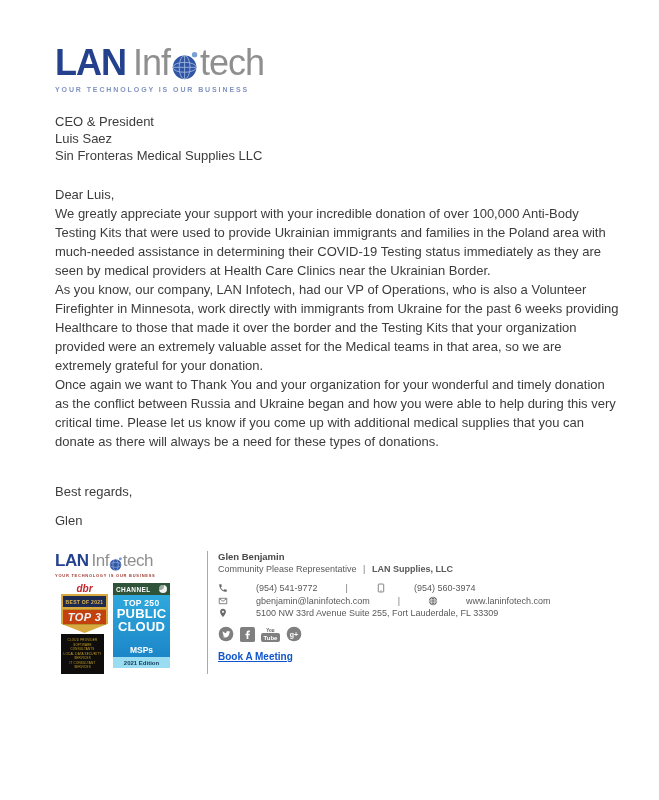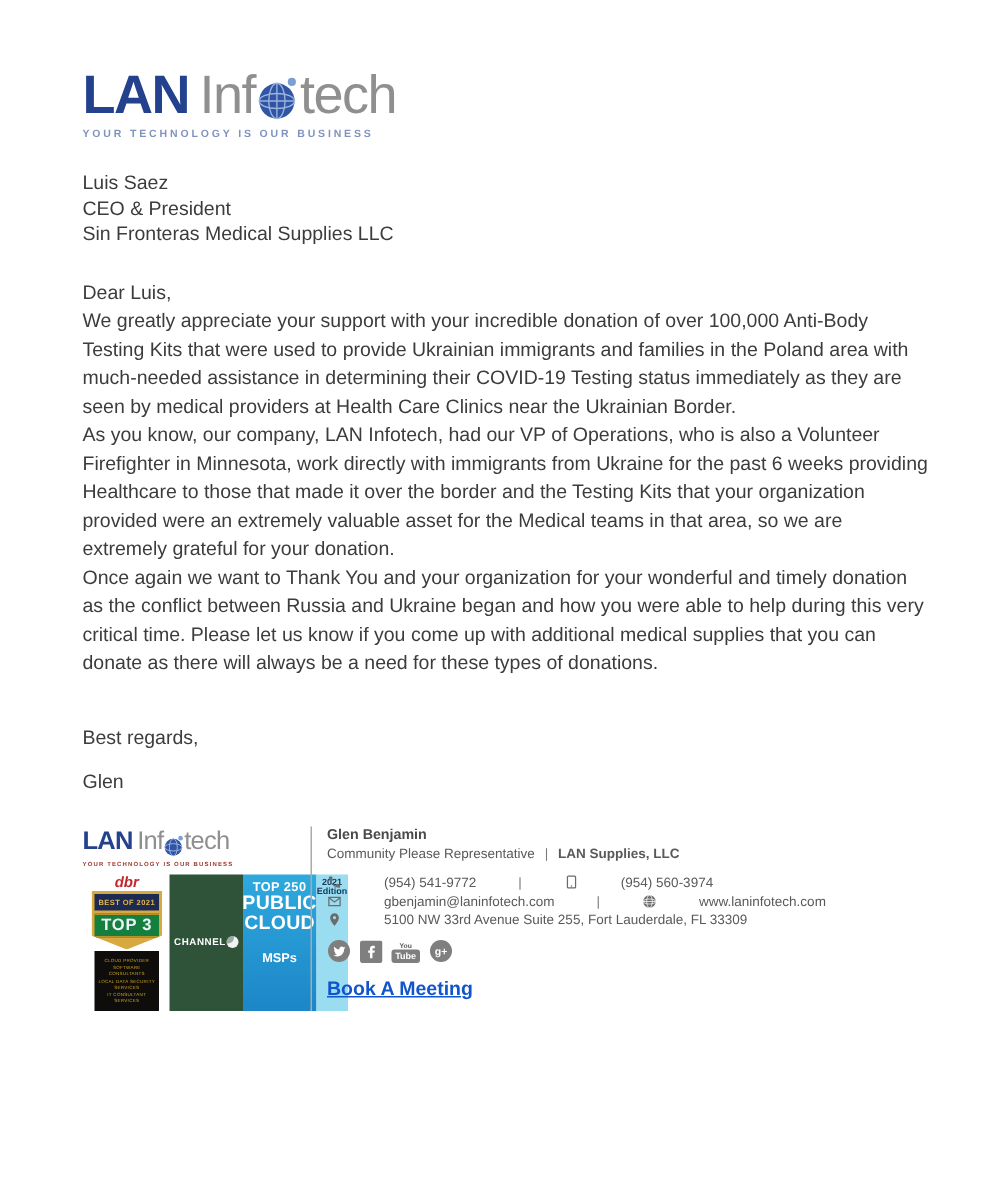--- a/index.html
+++ b/index.html
@@ -29,28 +29,28 @@
   .sig-block { margin-top:21px; display:flex; }
   .sig-left { width:150px; flex:none; }
   .sig-logo-text { display:flex; align-items:flex-end; font-weight:bold; font-size:17px; letter-spacing:-0.5px; }
   .sig-logo-text .logo-info, .sig-logo-text .logo-tech { font-weight:normal; }
   .sig-logo-text .logo-info { margin-left:3px; }
   .sig-globe { display:inline-block; width:14px; height:14px; margin:0 0 1px 0; }
   .sig-tagline { margin-top:2px; font-size:4px; font-weight:bold; letter-spacing:0.75px; color:#a23b30; }
 
   .badges { display:flex; margin-top:5px; margin-left:6px; }
   
-  .badge-dbr { width:47px; display:flex; flex-direction:column; align-items:center; }
+  .badge-dbr { width:47px; display:flex; flex-direction:column; align-items:flex-start; }
   .dbr-top { width:100%; background:#fff; text-align:center; color:#c1272d; font-weight:bold; font-style:italic; font-size:10px; line-height:11px; }
   .dbr-shield { width:100%; background:#d8a93f; padding:2px 2px 8px 2px; clip-path:polygon(0 0,100% 0,100% 76%,50% 100%,0 76%); }
   .dbr-band { background:#1d2b52; color:#e2b64e; font-size:5px; font-weight:bold; text-align:center; padding:2.5px 0; letter-spacing:0.3px; }
-  .dbr-rank { margin-top:2px; background:#15803d; color:#eef2fb; font-weight:bold; font-size:11px; text-align:center; padding:1px 0; border-top:1px solid #b8902e; border-bottom:1px solid #b8902e; letter-spacing:0.5px; }
+  .dbr-rank { margin-top:2px; background:#c2410c; color:#eef2fb; font-weight:bold; font-size:11px; text-align:center; padding:1px 0; border-top:1px solid #b8902e; border-bottom:1px solid #b8902e; letter-spacing:0.5px;font-style:italic; }
   .dbr-footer { margin-top:1px; width:43px; background:#0e0d0b; padding:4px 2px; text-align:center; color:#c9a227; font-size:3px; line-height:4.5px; letter-spacing:0.2px; }
   
-  .badge-channel { width:57px; margin-left:5px; display:flex; }
+  .badge-channel { width:57px; margin-left:5px; display:flex; flex-direction:column; }
   .ch-header { background:#2e5339; color:#fff; display:flex; align-items:center; justify-content:space-between; padding:2px 3px; }
   .ch-header-word { font-size:6.5px; font-weight:bold; letter-spacing:0.4px; }
   .ch-moon { width:8px; height:8px; border-radius:50%; background:#f2f2f2; position:relative; overflow:hidden; flex:none; }
   .ch-moon::after { content:""; position:absolute; left:-3px; top:-3px; width:8px; height:8px; border-radius:50%; background:#2e5339; opacity:0.45; }
   .ch-body { background:linear-gradient(#2fa9dd,#1c86c8); color:#fff; text-align:center; padding:3px 0 2px; }
   .ch-top250 { font-size:8.5px; font-weight:bold; letter-spacing:0.3px; }
   .ch-big { font-size:13px; font-weight:bold; line-height:12.5px; letter-spacing:0.2px; }
   .ch-msps { font-size:8.5px; font-weight:bold; margin-top:12px; }
   .ch-edition { background:#9adcf0; color:#14395c; font-size:6px; font-weight:bold; text-align:center; padding:2.5px 0; }
 
@@ -62,21 +62,21 @@
   .contact-line { display:flex; align-items:center; margin-top:2.5px;gap:24px; }
   .cicon { width:10px; height:10px; margin-right:4px; flex:none; }
   .cicon svg { display:block; width:10px; height:10px; }
   .sep { margin:0 4px; color:#7a7a7a; }
   .social { display:flex; align-items:flex-end; margin-top:8px; }
   .soc { margin-right:6px; cursor:pointer; }
   .soc svg { display:block; }
   .yt { display:flex; flex-direction:column; align-items:center; margin-right:6px; cursor:pointer; }
   .yt-you { font-size:4.5px; font-weight:bold; color:#555; line-height:5px; }
   .yt-tube { background:#7f7f7f; color:#fff; font-size:6px; font-weight:bold; border-radius:2px; padding:1.5px 2.5px; line-height:6px; }
-  .book { display:inline-block; margin-top:9px; font-size:13px; font-weight:bold; color:#1155cc; text-decoration:underline; cursor:pointer; }
+  .book { display:inline-block; margin-top:9px; font-size:10px; font-weight:bold; color:#1155cc; text-decoration:underline; cursor:pointer; }
 </style>
 </head>
 <body>
 
 <div class="page">
 
   <div class="logo-block">
     <div class="logo-text">
       <span class="logo-lan">LAN</span>
       <span class="logo-info">Inf</span>
@@ -93,22 +93,22 @@
         </svg>
       </span>
       <span class="logo-tech">tech</span>
     </div>
     <div class="logo-tagline">YOUR TECHNOLOGY IS OUR BUSINESS</div>
   </div>
 
   <div class="letter">
 
     <div class="recipient">
+      <div>CEO &amp; President</div>
       <div>Luis Saez</div>
-      <div>CEO &amp; President</div>
       <div>Sin Fronteras Medical Supplies LLC</div>
     </div>
 
     <div class="salutation">Dear Luis,</div>
 
     <p class="para">We greatly appreciate your support with your incredible donation of over 100,000 Anti-Body Testing Kits that were used to provide Ukrainian immigrants and families in the Poland area with much-needed assistance in determining their COVID-19 Testing status immediately as they are seen by medical providers at Health Care Clinics near the Ukrainian Border.</p>
     <p class="para">As you know, our company, LAN Infotech, had our VP of Operations, who is also a Volunteer Firefighter in Minnesota, work directly with immigrants from Ukraine for the past 6 weeks providing Healthcare to those that made it over the border and the Testing Kits that your organization provided were an extremely valuable asset for the Medical teams in that area, so we are extremely grateful for your donation.</p>
     <p class="para">Once again we want to Thank You and your organization for your wonderful and timely donation as the conflict between Russia and Ukraine began and how you were able to help during this very critical time. Please let us know if you come up with additional medical supplies that you can donate as there will always be a need for these types of donations.</p>
 
     <div class="closing">Best regards,</div>

